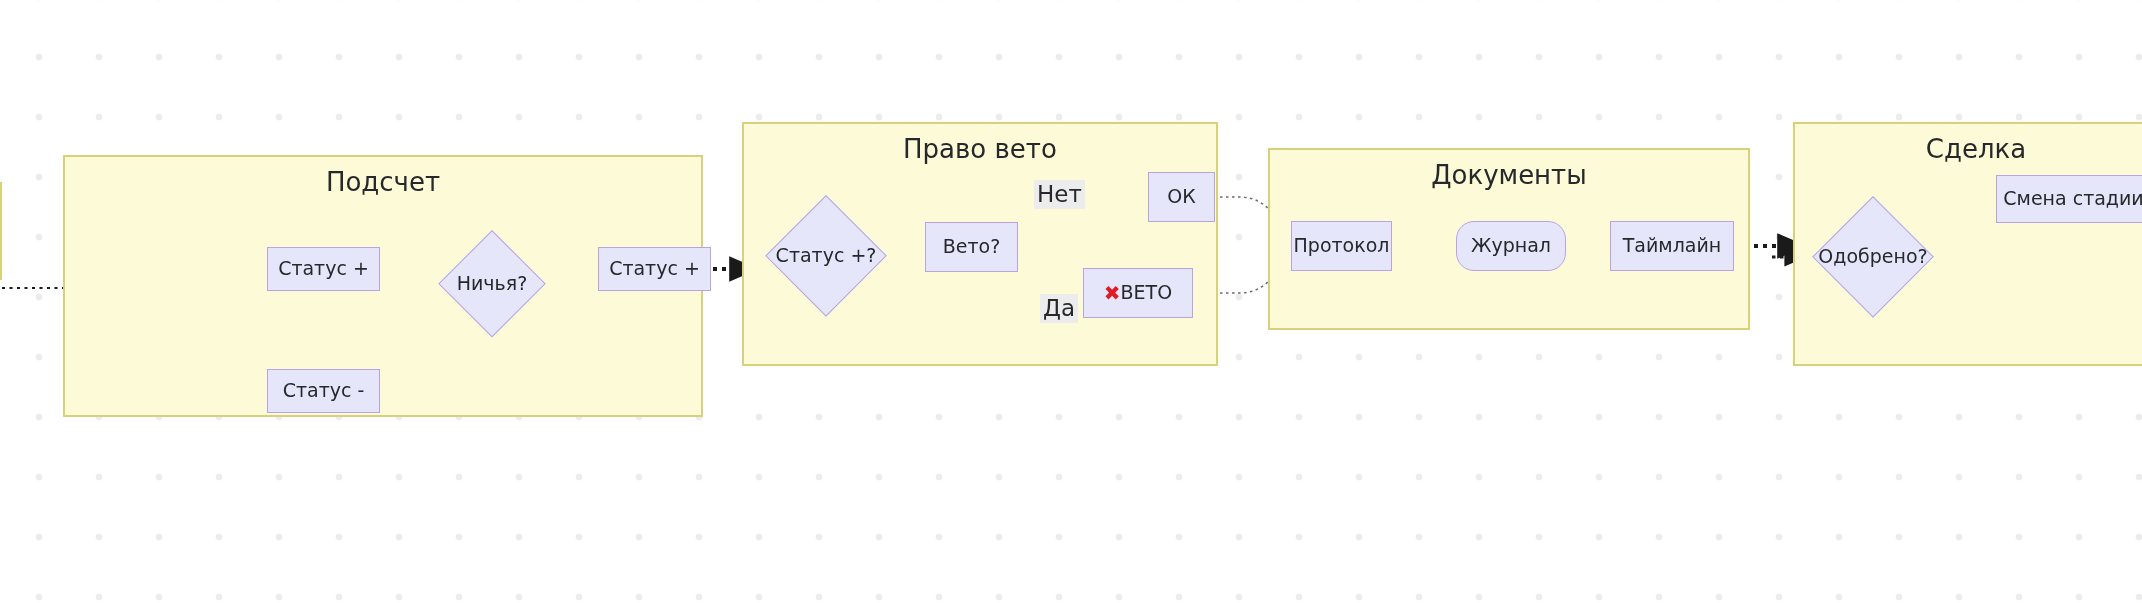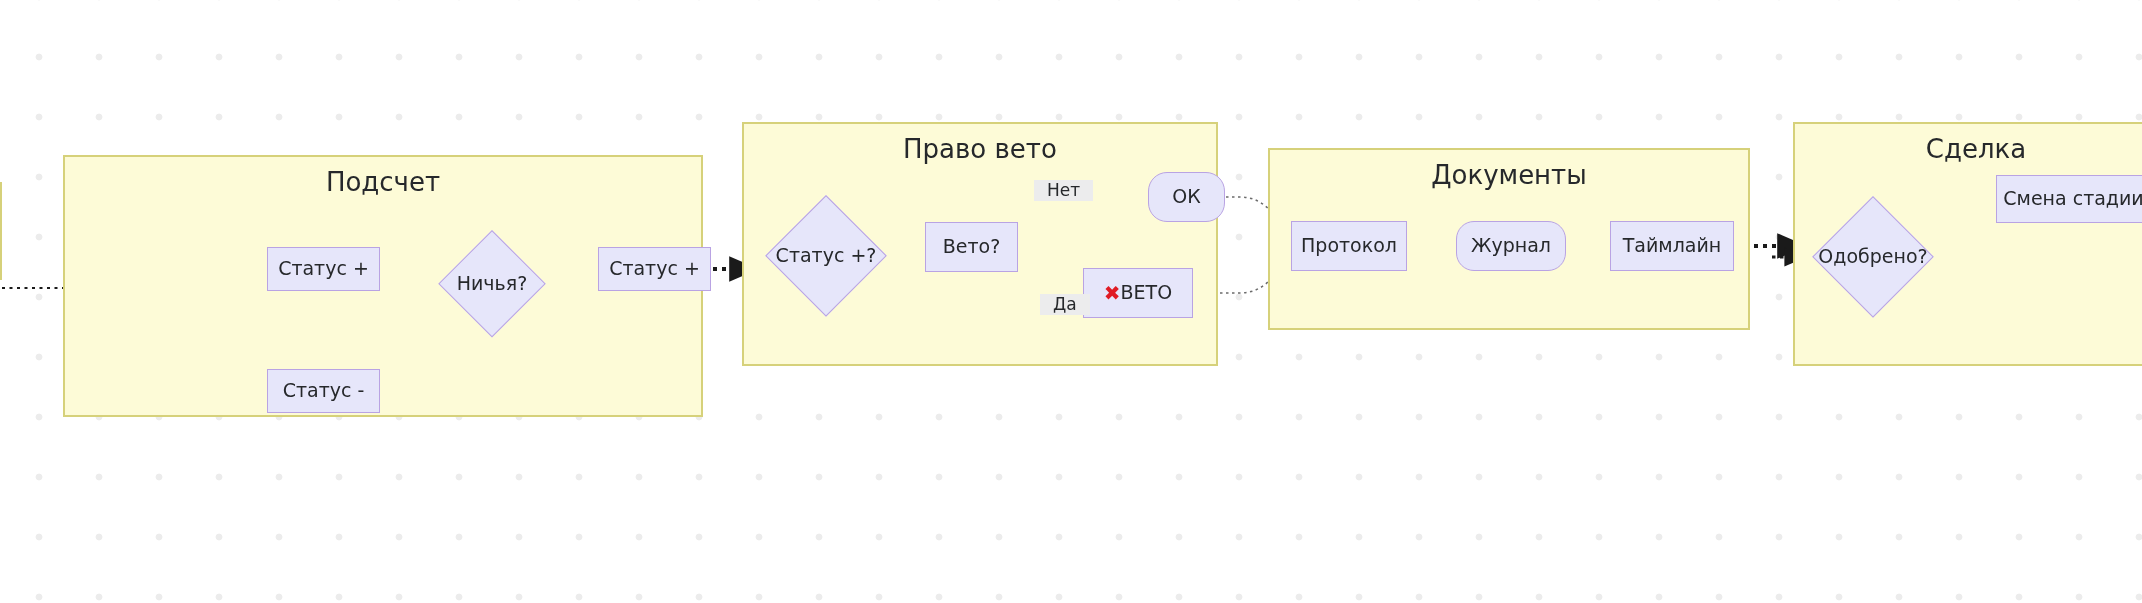--- a/index.html
+++ b/index.html
@@ -80,24 +80,24 @@
   }
   .node.diamond .dia-label {
     position: relative;
     z-index: 2;
     padding: 0 4px;
   }
 
   
   .edge-label {
     position: absolute;
-    font-size: 17px;
+    font-size: 23px;
     color: #26282b;
     background: #ececed;
-    padding: 0 13px;
+    padding: 0 3px;
     white-space: nowrap;
     line-height: 1.25;
   }
 
   .veto-x {
     color: #e01b24;
     font-size: 20px;
     font-weight: bold;
     margin-right: 1px;
     letter-spacing: -1px;
@@ -236,33 +236,33 @@
 
   <div class="node diamond" style="left:765px; top:195px; width:122px; height:122px;">
     <div class="dia-shape"></div>
     <div class="dia-label">Статус +?</div>
   </div>
 
   <div class="node rect" style="left:925px; top:222px; width:93px; height:50px;">
     <span>Вето?</span>
   </div>
 
-  <div class="node rect" style="left:1148px; top:172px; width:77px; height:50px;border-radius:19px;">
+  <div class="node rect" style="left:1148px; top:172px; width:67px; height:50px;">
     <span>ОК</span>
   </div>
 
   <div class="node rect" style="left:1083px; top:268px; width:110px; height:50px;">
     <span class="veto-x">✖</span>
       <span>ВЕТО</span>
   </div>
 
   <div class="edge-label" style="left:1034px; top:180px;">Нет</div>
   <div class="edge-label" style="left:1040px; top:294px;">Да</div>
 
-  <div class="node rect" style="left:1291px; top:221px; width:116px; height:50px;">
+  <div class="node rect" style="left:1291px; top:221px; width:101px; height:50px;">
     <span>Протокол</span>
   </div>
 
   <div class="node rect" style="left:1456px; top:221px; width:110px; height:50px;border-radius:18px;">
     <span>Журнал</span>
   </div>
 
   <div class="node rect" style="left:1610px; top:221px; width:124px; height:50px;">
     <span>Таймлайн</span>
   </div>

